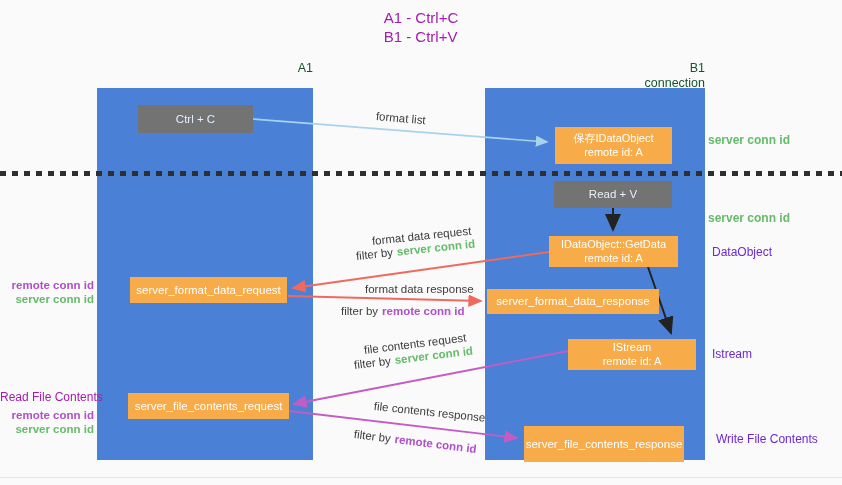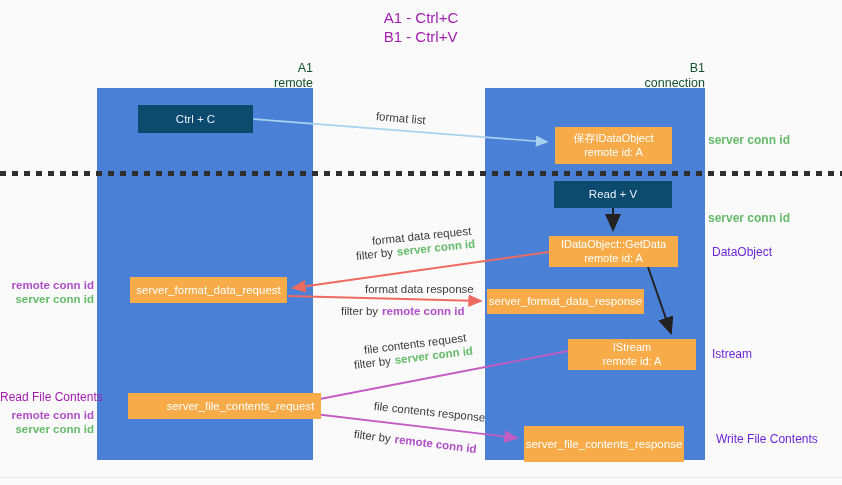--- a/index.html
+++ b/index.html
@@ -15,21 +15,21 @@
   .col-header.left{left:97px;width:216px;}
   .col-header.right{left:485px;width:220px;}
   .lifeline{position:absolute;top:88px;height:372px;background:#4a81d6;z-index:1;}
   .lifeline.left{left:97px;width:216px;}
   .lifeline.right{left:485px;width:220px;}
   .dotted-sep{position:absolute;left:0;top:171px;width:842px;height:4.5px;z-index:4;
     background:repeating-linear-gradient(90deg,#2f2f2f 0 6px,transparent 6px 12px);}
   .arrows{position:absolute;left:0;top:0;width:842px;height:485px;z-index:2;pointer-events:none;}
   .node{position:absolute;z-index:3;display:flex;flex-direction:column;align-items:center;
     justify-content:center;text-align:center;font-size:11.5px;line-height:1.25;color:#fff;}
-  .node.green{background:#0c4a6e;color:#e6f0fa;align-items:center;}
+  .node.green{background:#737373;color:#e6f0fa;align-items:center;}
   .node.orange{background:#f7ab49;color:#fff;}
   .node .l2{font-size:11px;}
   .mid-label{position:absolute;z-index:3;font-size:11.5px;color:#3d3d3d;
     white-space:nowrap;transform-origin:left center;}
   .side-label{position:absolute;z-index:3;font-size:12px;color:#6d28d9;white-space:nowrap;}
   .left-stack{position:absolute;z-index:3;left:0;width:94px;text-align:right;
     font-size:11.5px;line-height:14px;white-space:nowrap;}
   .green-t{color:#66bb6a;font-weight:bold;}
   .purple-t{color:#b04fc8;font-weight:bold;}
   .gap-l{margin-left:4px;}
@@ -44,21 +44,20 @@
 
   <div class="title">
     <div class="inner">
       <div>A1 - Ctrl+C</div>
       <div>B1 - Ctrl+V</div>
     </div>
   </div>
 
   <div class="col-header left">
     <div>A1</div>
-    <div>remote</div>
   </div>
   <div class="col-header right">
     <div>B1</div>
     <div>connection</div>
   </div>
 
   <div class="lifeline left"></div>
   <div class="lifeline right"></div>
 
   <svg class="arrows" width="842" height="485" viewBox="0 0 842 485">
@@ -102,30 +101,30 @@
 
   <div class="node orange" style="left:549px;top:236px;width:129px;height:31px;font-size:11px;">
     <span>IDataObject::GetData</span>
     <span class="l2">remote id: A</span>
   </div>
 
   <div class="node orange" style="left:130px;top:277px;width:157px;height:26px;">
     <span>server_format_data_request</span>
   </div>
 
-  <div class="node orange" style="left:487px;top:289px;width:157px;height:25px;">
+  <div class="node orange" style="left:487px;top:289px;width:172px;height:25px;">
     <span>server_format_data_response</span>
   </div>
 
   <div class="node orange" style="left:568px;top:339px;width:128px;height:31px;font-size:11px;">
     <span>IStream</span>
     <span class="l2">remote id: A</span>
   </div>
 
-  <div class="node orange" style="left:128px;top:393px;width:161px;height:26px;padding-left:32px;">
+  <div class="node orange" style="left:128px;top:393px;width:161px;height:26px;">
     <span>server_file_contents_request</span>
   </div>
 
   <div class="node orange" style="left:524px;top:426px;width:160px;height:36px;">
     <span>server_file_contents_response</span>
   </div>
 
   <div class="mid-label" style="left:376px;top:110px;transform:rotate(5deg);">format list</div>
 
   <div class="mid-label" style="left:372px;top:235px;transform:rotate(-6deg);">format data request</div>

